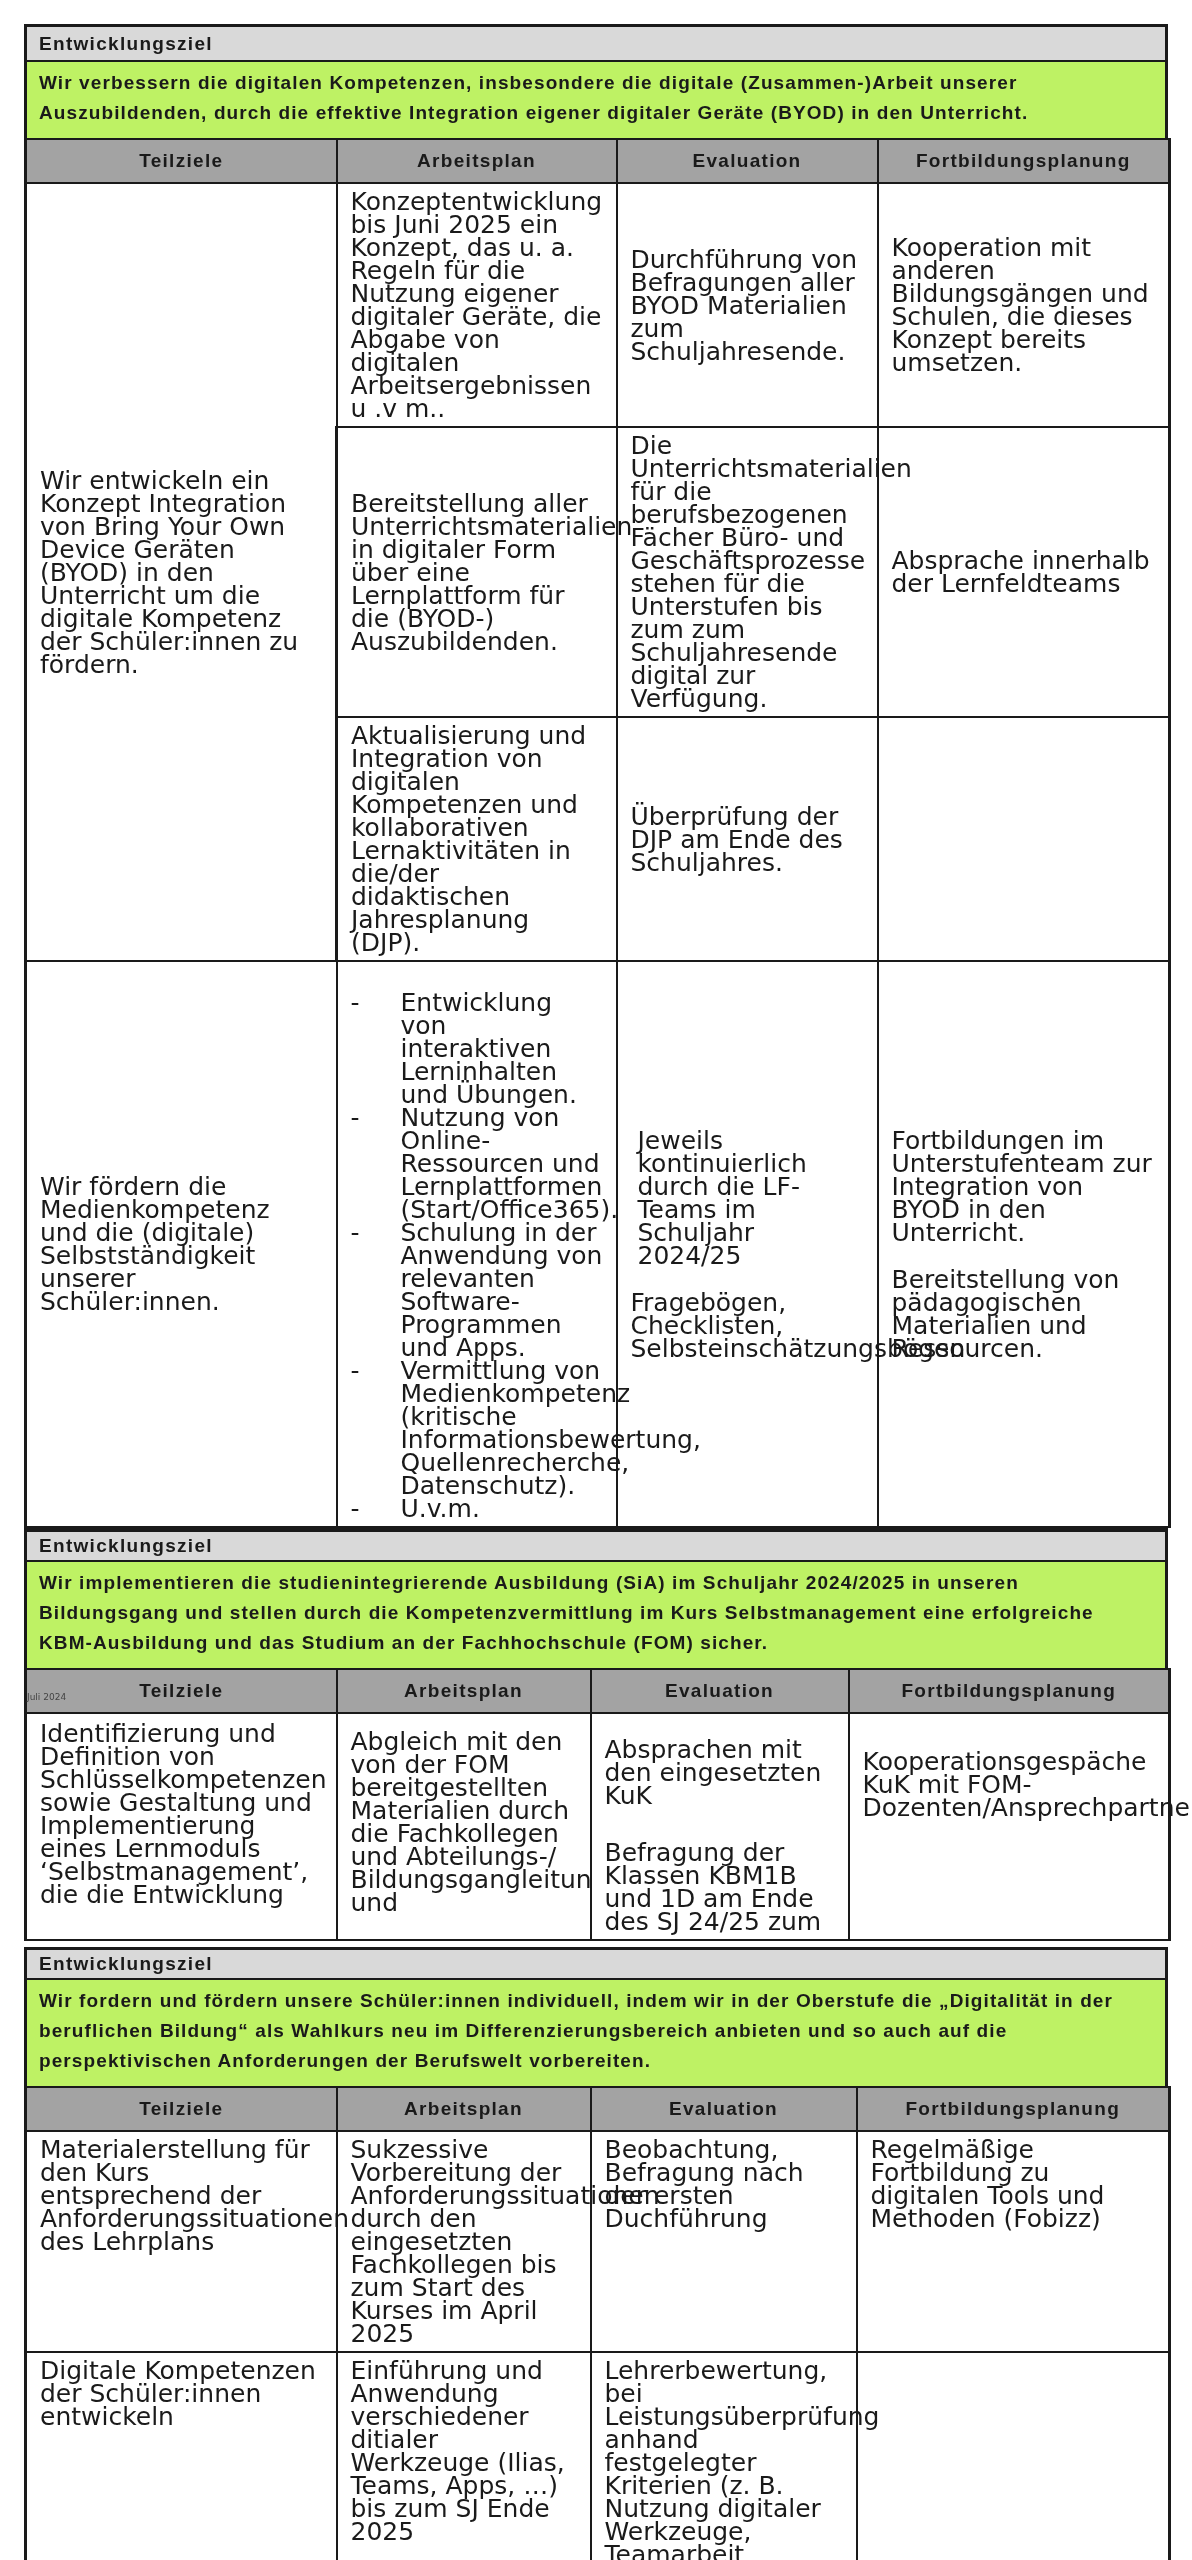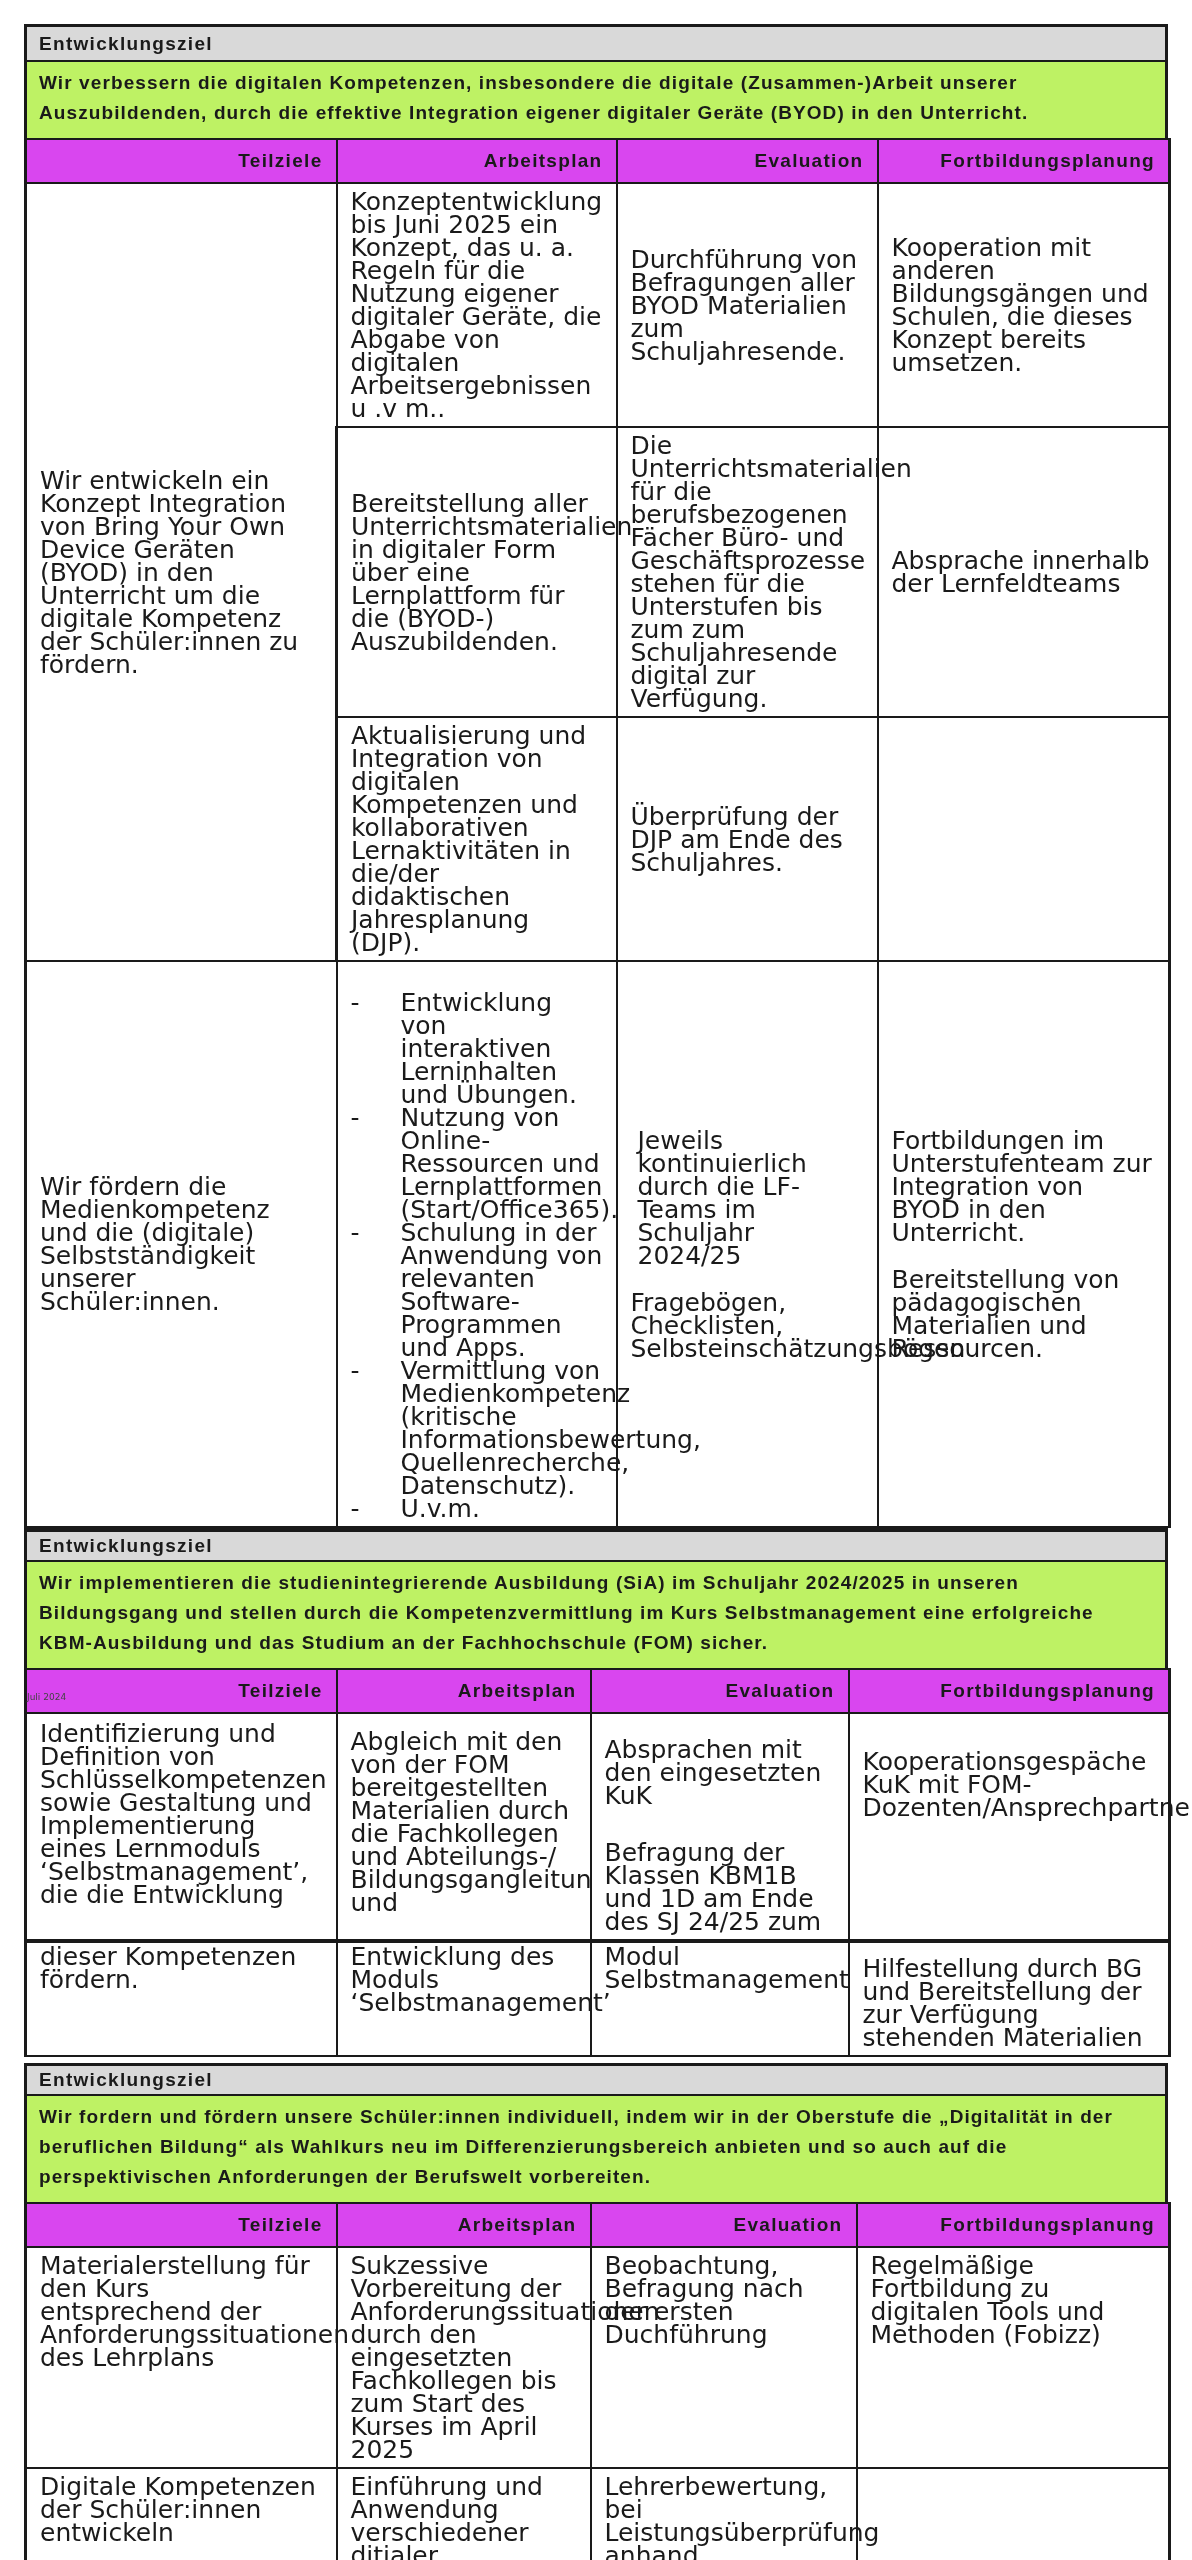--- a/index.html
+++ b/index.html
@@ -7,22 +7,22 @@
          font-family: "DejaVu Sans", sans-serif; color: #1a1a1a; }
   .doc { position: absolute; left: 24px; top: 24px; width: 1144px; }
   .goal-head { background: #d9d9d9; border: 3px solid #1a1a1a; border-bottom: 2px solid #1a1a1a;
                font-family: "Liberation Sans", sans-serif; font-weight: bold; font-size: 19px;
                letter-spacing: 1.3px; padding: 6px 12px 5px 12px; height: 22px; line-height: 22px; }
   .goal-text { border-left: 3px solid #1a1a1a; border-right: 3px solid #1a1a1a; background:#bef264;
                font-family: "Liberation Sans", sans-serif; font-weight: bold; font-size: 19px;
                letter-spacing: 1.1px; line-height: 30px; padding: 6px 12px 8px 12px; }
   table { border-collapse: collapse; width: 1144px; table-layout: fixed; }
   th, td { border: 2px solid #1a1a1a; vertical-align: top; padding: 6px 13px; }
-  th { background: #d946ef; font-family: "Liberation Sans", sans-serif; font-weight: bold;
-       font-size: 19px; letter-spacing: 1.3px; text-align: right; height: 30px; line-height: 30px; }
+  th { background: #a3a3a3; font-family: "Liberation Sans", sans-serif; font-weight: bold;
+       font-size: 19px; letter-spacing: 1.3px; text-align: center; height: 30px; line-height: 30px; }
   td { font-size: 25px; line-height: 23px; }
   table.s tr > :first-child { border-left-width: 3px; }
   table.s tr > :last-child { border-right-width: 3px; }
   .vc { vertical-align: middle; }
   .dash-list { list-style: none; margin: 0; padding: 0; }
   .dash-list li { position: relative; padding-left: 50px; }
   .dash-list li::before { content: "-"; position: absolute; left: 0; top: 0; }
   .bottom-border { border-bottom: 3px solid #1a1a1a; }
   .thick-top { border-top: 4px solid #1a1a1a !important; }
   .footer-mark { position: absolute; left: 27px; top: 1692px; font-size: 9px; color: #444; }
@@ -111,26 +111,20 @@
       <tr style="height:176px;">
         <td style="padding-top:8px; overflow:hidden;">Identifizierung und Definition von Schlüsselkompetenzen sowie Gestaltung und Implementierung eines Lernmoduls ‘Selbstmanagement’, die die Entwicklung</td>
         <td style="padding-top:16px; overflow:hidden;">Abgleich mit den von der FOM bereitgestellten Materialien durch die Fachkollegen und Abteilungs-/ Bildungsgangleitung und</td>
         <td style="padding-top:24px;">
           <div>Absprachen mit den eingesetzten KuK</div>
           <div style="height:34px;"></div>
           <div>Befragung der Klassen KBM1B und 1D am Ende des SJ 24/25 zum</div>
         </td>
         <td style="padding-top:36px;">Kooperationsgespäche KuK mit FOM-Dozenten/Ansprechpartnern</td>
       </tr>
-      <tr style="height:104px;">
-        <td class="thick-top" style="padding-top:2px;">dieser Kompetenzen fördern.</td>
-        <td class="thick-top" style="padding-top:2px;">Entwicklung des Moduls ‘Selbstmanagement’</td>
-        <td class="thick-top" style="padding-top:2px;">Modul Selbstmanagement</td>
-        <td class="thick-top" style="padding-top:14px;">Hilfestellung durch BG und Bereitstellung der zur Verfügung stehenden Materialien</td>
-      </tr>
     </tbody>
       </table>
   </div>
 
   <div style="margin-top:6px; border-top:3px solid #1a1a1a;">
     <div class="goal-head" style="border-top:0; height:20px; line-height:20px; padding:4px 12px;">Entwicklungsziel</div>
     <div class="goal-text" style="height:92px; line-height:30px;">Wir fordern und fördern unsere Schüler:innen individuell, indem wir in der Oberstufe die „Digitalität in der beruflichen Bildung“ als Wahlkurs neu im Differenzierungsbereich anbieten und so auch auf die perspektivischen Anforderungen der Berufswelt vorbereiten.</div>
     <table class="s bottom-border">
       <colgroup>
           <col style="width:311px">

